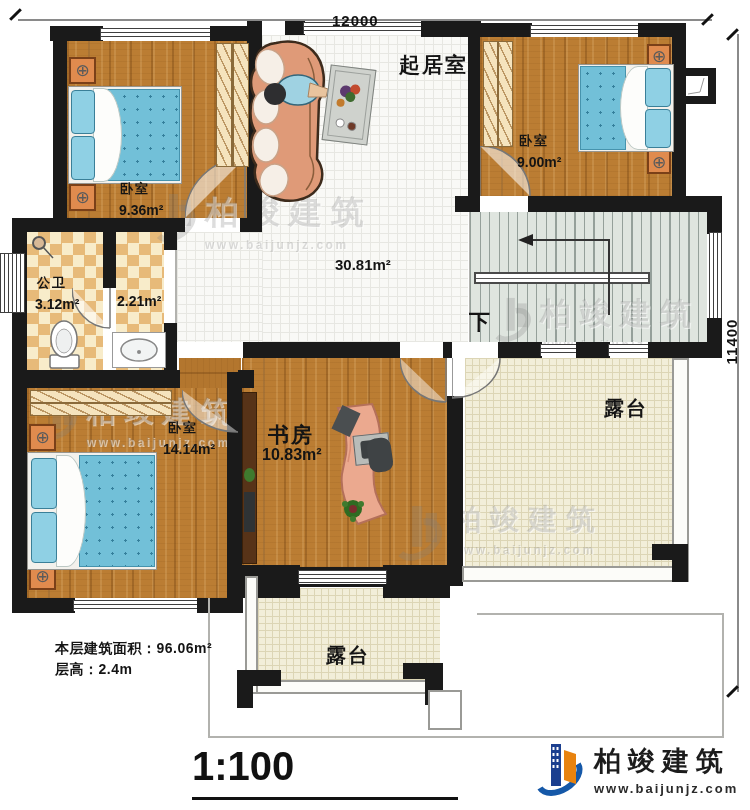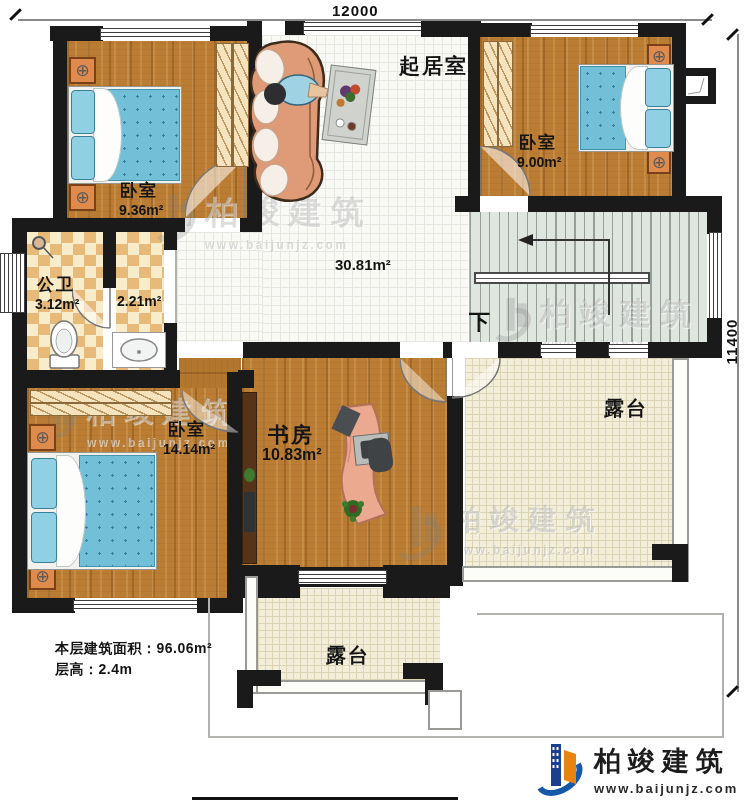--- a/index.html
+++ b/index.html
@@ -1,21 +1,21 @@
 <!DOCTYPE html>
 <html><head>
 <meta charset="utf-8">
 <style>
   html,body{margin:0;padding:0;background:#fff;}
   #plan{position:relative;width:750px;height:810px;background:#ffffff;overflow:hidden;
         font-family:"Liberation Sans","DejaVu Sans",sans-serif;}
   .abs{position:absolute;}
   .w{position:absolute;background:#1a1a1a;}
   .lbl{position:absolute;font-weight:bold;color:#141414;white-space:nowrap;line-height:1;}
-  .room-name{font-size:17px;letter-spacing:2px;}
+  .room-name{font-size:13px;letter-spacing:2px;}
   .room-area{font-size:14px;}
   
   .wood{position:absolute;background-color:#bb7d33;
     background-image:repeating-linear-gradient(90deg,rgba(94,50,8,.28) 0 2px,transparent 2px 21px),
                      repeating-linear-gradient(90deg,rgba(255,224,170,.16) 8px 10px,transparent 10px 21px),
                      repeating-linear-gradient(0deg,rgba(80,40,0,.07) 0 1px,transparent 1px 6px);}
   .wood-h{position:absolute;background-color:#b3762e;
     background-image:repeating-linear-gradient(0deg,rgba(94,50,8,.28) 0 2px,transparent 2px 16px),
                      repeating-linear-gradient(90deg,rgba(80,40,0,.07) 0 1px,transparent 1px 6px);}
   .tile{position:absolute;background-color:#f9f9f6;
@@ -313,45 +313,46 @@
       <circle cx="13" cy="13" r="4" fill="#7a2e2e"></circle>
     <circle cx="5" cy="8" r="3" fill="#3f7a2e"></circle>
       <circle cx="21" cy="8" r="3" fill="#3f7a2e"></circle>
       <circle cx="13" cy="23" r="3" fill="#3f7a2e"></circle>
     </svg>
 
   <div class="lbl room-name" style="left:120px;top:182px;">卧室</div>
   <div class="lbl room-area" style="left:119px;top:203px;">9.36m²</div>
   <div class="lbl room-name" style="left:519px;top:134px;">卧室</div>
   <div class="lbl room-area" style="left:517px;top:155px;">9.00m²</div>
-  <div class="lbl room-name" style="left:399px;top:55px;font-size:21px;">起居室</div>
+  <div class="lbl room-name" style="left:399px;top:55px;font-size:21px;font-family:Liberation Serif, serif;">起居室</div>
   <div class="lbl room-area" style="left:335px;top:257px;font-size:15px;">30.81m²</div>
   <div class="lbl room-name" style="left:37px;top:276px;">公卫</div>
   <div class="lbl room-area" style="left:35px;top:297px;text-align:right;">3.12m²</div>
   <div class="lbl room-area" style="left:117px;top:294px;">2.21m²</div>
   <div class="lbl room-name" style="left:168px;top:421px;">卧室</div>
   <div class="lbl room-area" style="left:163px;top:442px;">14.14m²</div>
   <div class="lbl room-name" style="left:268px;top:424px;font-size:21px;">书房</div>
   <div class="lbl room-area" style="left:262px;top:447px;font-size:16px;">10.83m²</div>
   <div class="lbl room-name" style="left:604px;top:398px;font-size:20px;">露台</div>
   <div class="lbl room-name" style="left:326px;top:645px;font-size:20px;">露台</div>
 
   <div class="dimline" style="left:18px;top:19px;width:694px;height:1.5px;"></div>
   <div class="tick" style="left:14px;top:7px;"></div>
   <div class="tick" style="left:706px;top:12px;"></div>
-  <div class="dimtext" style="left:332px;top:2px;">12000</div>
+  <div class="dimtext" style="left:332px;top:12px;">12000</div>
   <div class="dimline" style="left:737px;top:34px;width:1.5px;height:658px;"></div>
   <div class="tick" style="left:731px;top:27px;"></div>
   <div class="tick" style="left:731px;top:684px;"></div>
   <div class="dimtext" style="left:704px;top:333px;transform:rotate(-90deg);transform-origin:center;width:55px;text-align:center;">11400</div>
 
   <div class="lbl" style="left:55px;top:641px;font-size:14px;letter-spacing:.5px;">本层建筑面积：96.06m²</div>
   <div class="lbl" style="left:55px;top:662px;font-size:14px;letter-spacing:.5px;">层高：2.4m</div>
 
   <div class="title-row" style="left:192px;top:744px;">
+    <span style="font-size:40px;font-weight:bold;">1:100</span>
   </div>
   <div class="abs" style="left:192px;top:797px;width:266px;height:3px;background:#111;"></div>
 
   <div class="brand-row" style="left:532px;top:740px;">
     <svg width="54" height="58" viewBox="0 0 54 58">
       <path d="M8,48 A22,14 -32 1 0 46,24" fill="none" stroke="#1558a8" stroke-width="6"></path>
       <rect x="19" y="4" width="10" height="42" fill="#1b3f8f"></rect>
       <rect x="20.5" y="7" width="2" height="3" fill="#fff"></rect>
         <rect x="24.5" y="7" width="2" height="3" fill="#fff"></rect>
       <rect x="20.5" y="13" width="2" height="3" fill="#fff"></rect>

